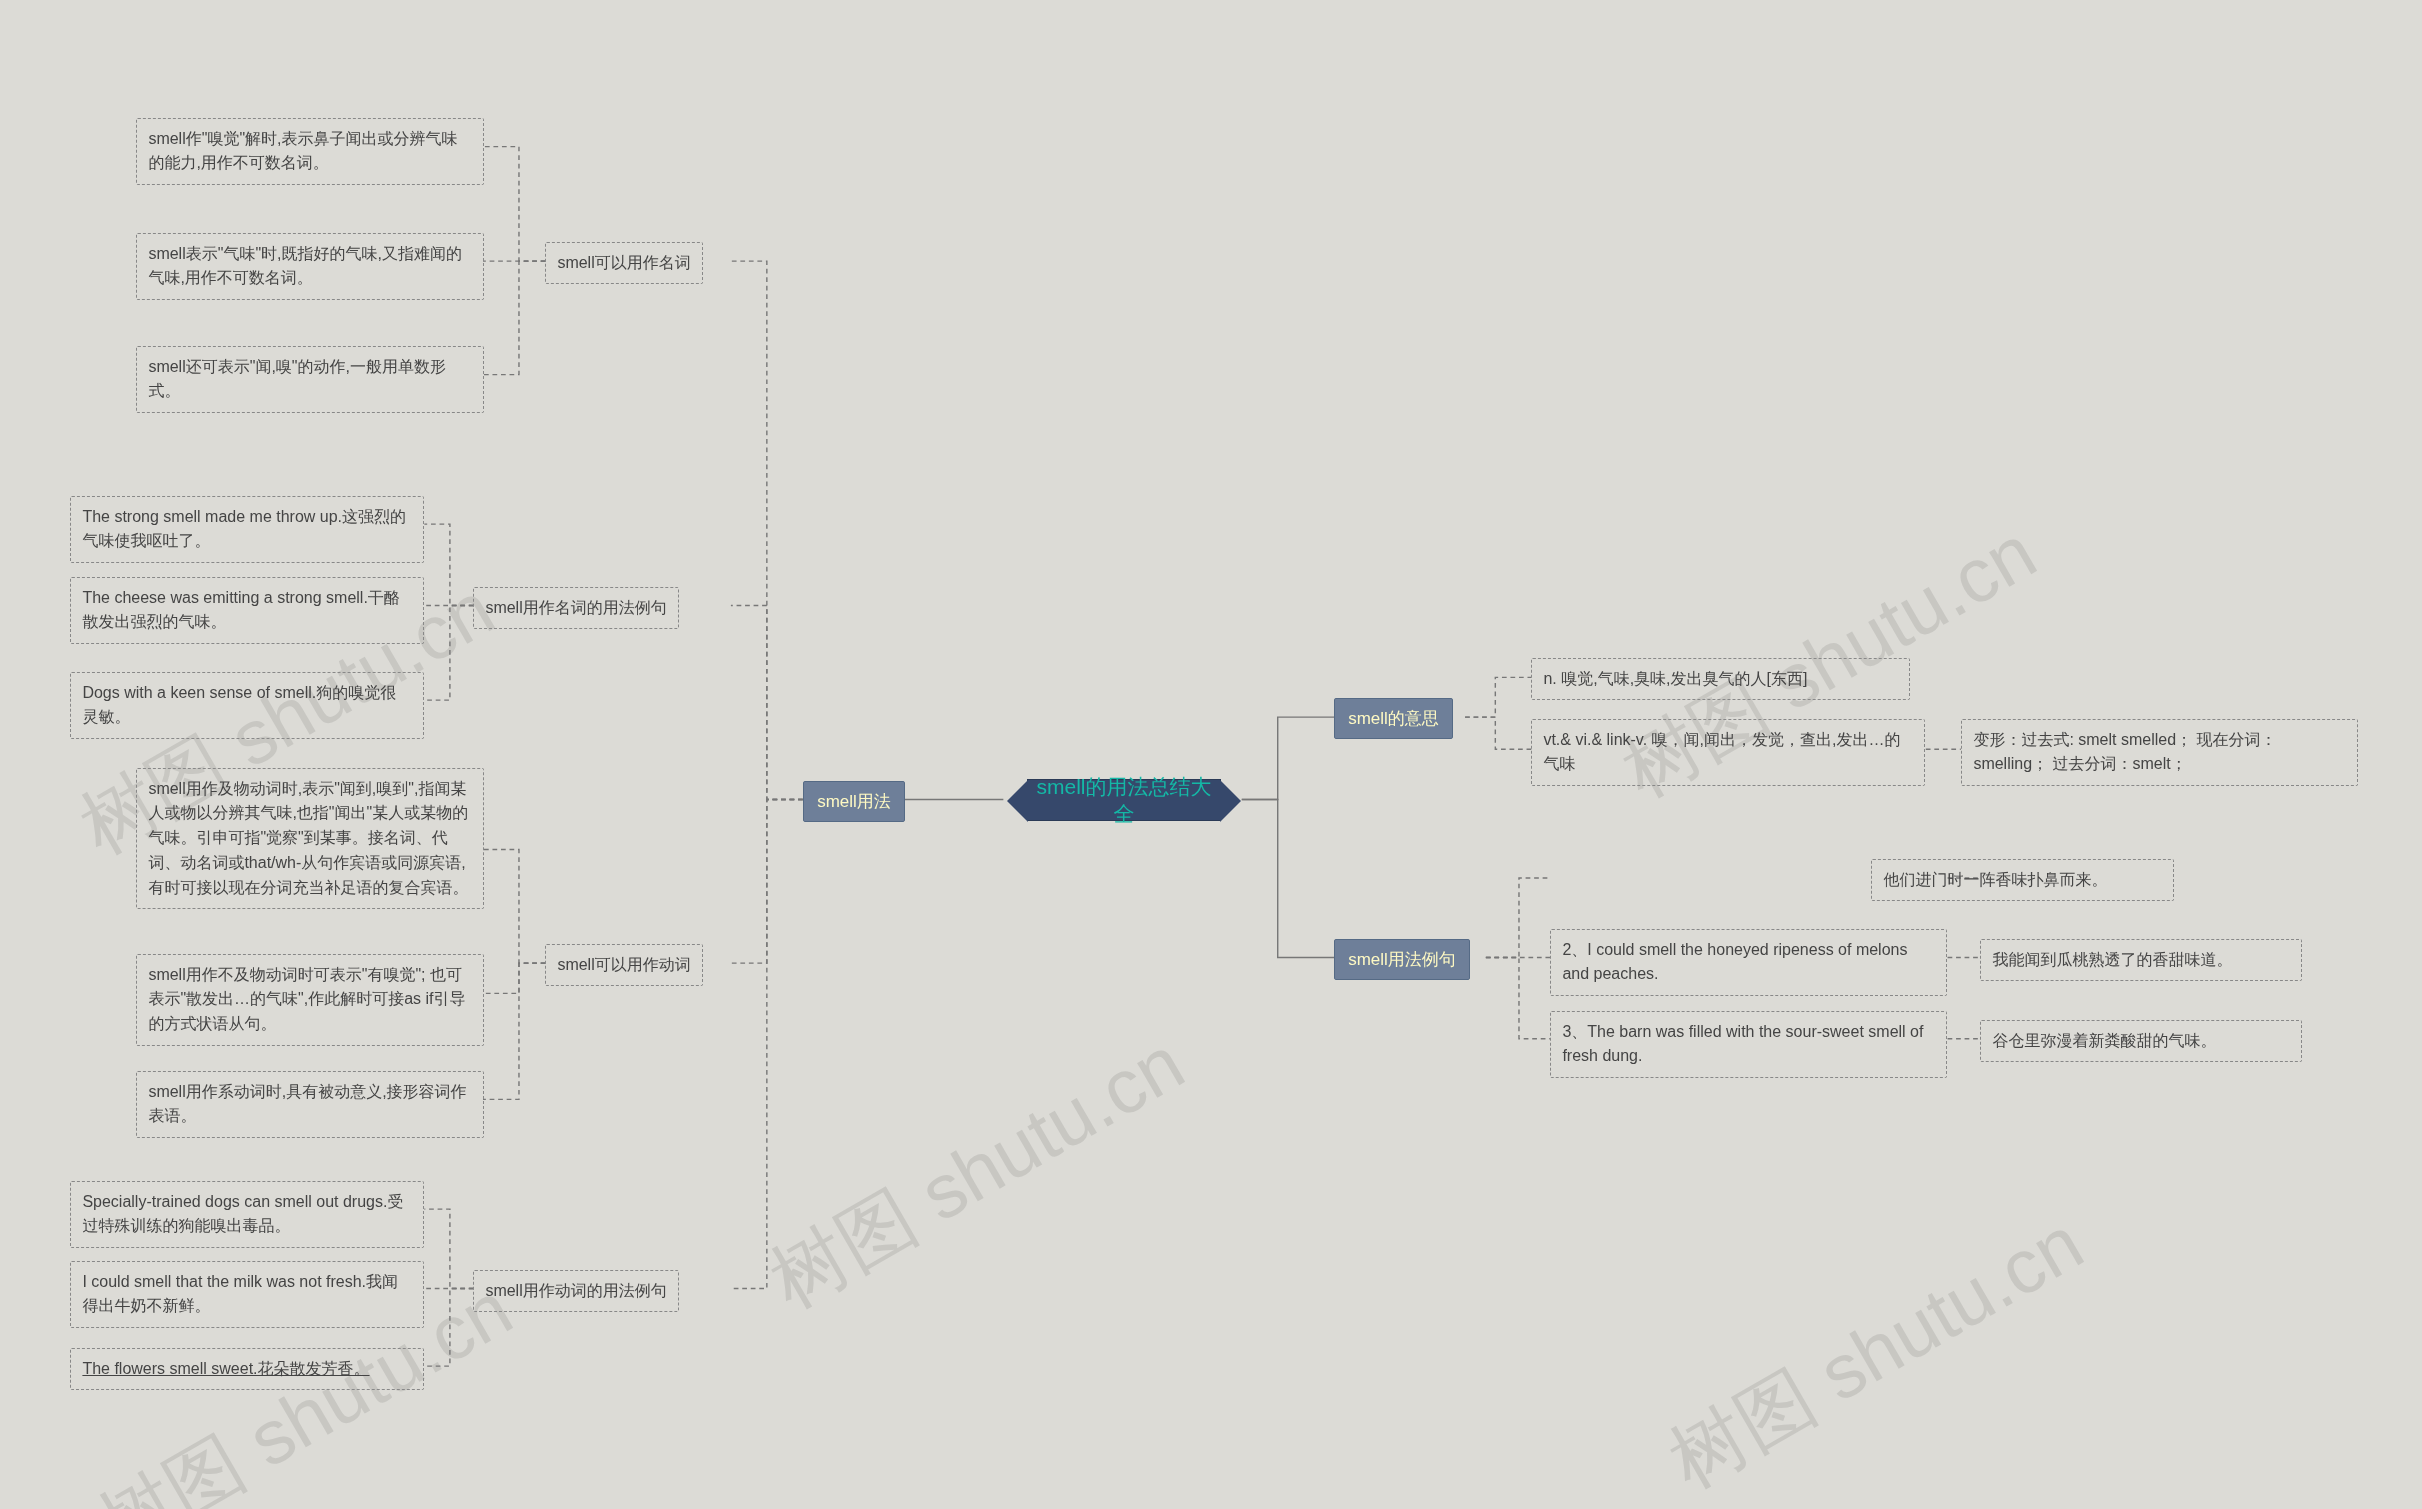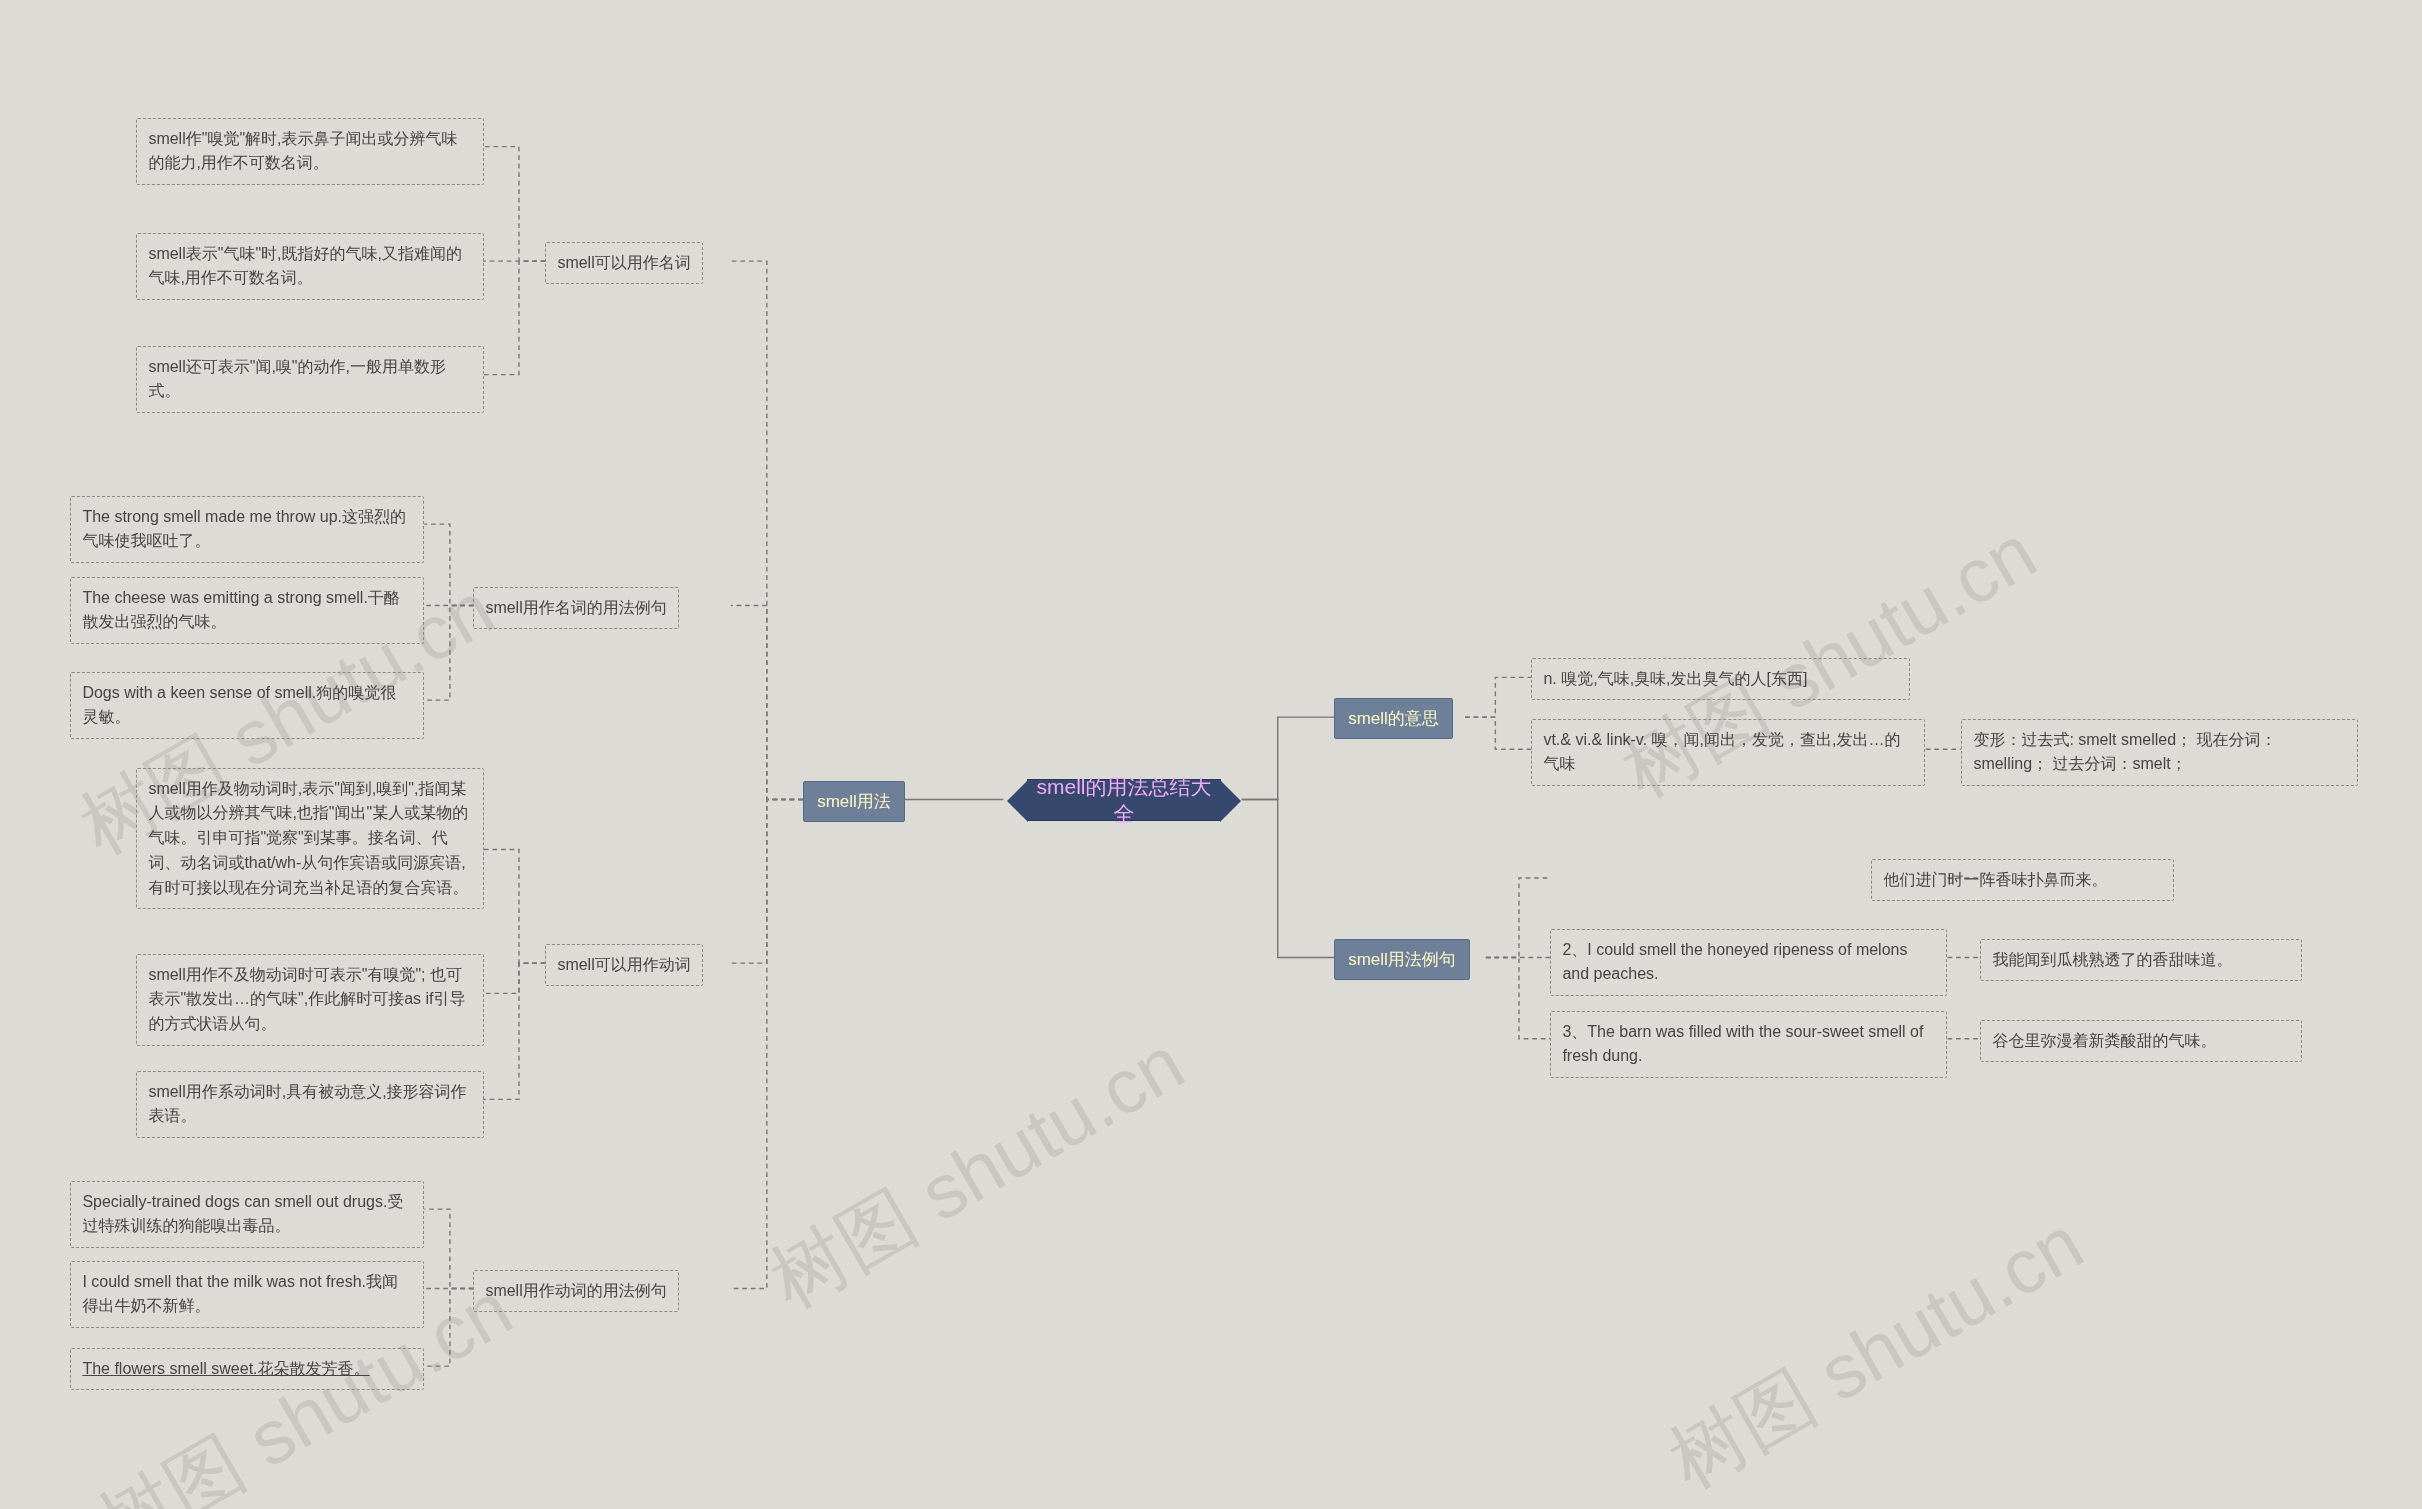--- a/index.html
+++ b/index.html
@@ -15,21 +15,21 @@
     position: relative;
     width: 2423px;
     height: 1509px;
   }
   .node {
     position: absolute;
     box-sizing: border-box;
   }
   .node-root {
     background: #36486b;
-    color: #f0abfc;
+    color: #14b8a6;
     border: 1.9px solid #2a3a56;
     font-size: 21px;
     line-height: 1.3;
     text-align: center;
     display: flex;
     align-items: center;
     justify-content: center;
   }
   .node-root::before,
   .node-root::after {

